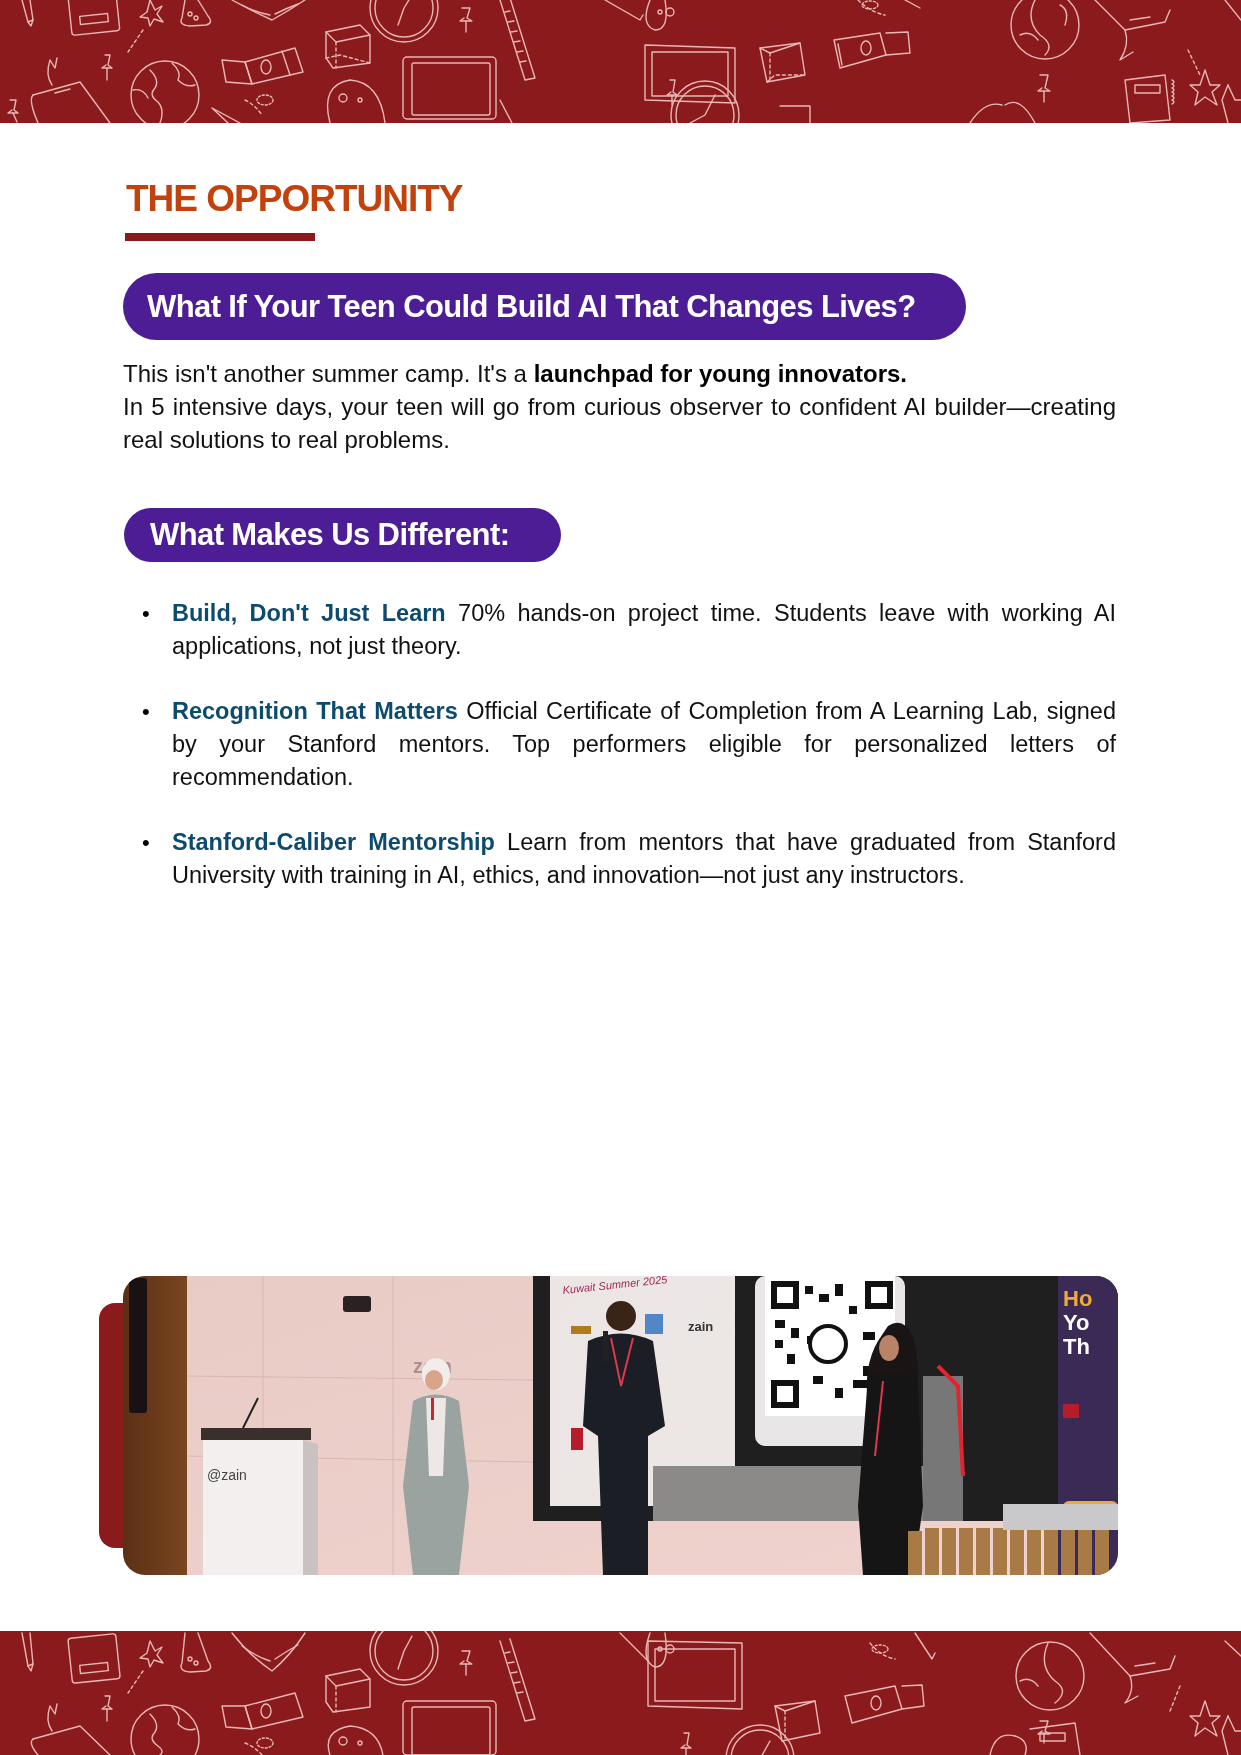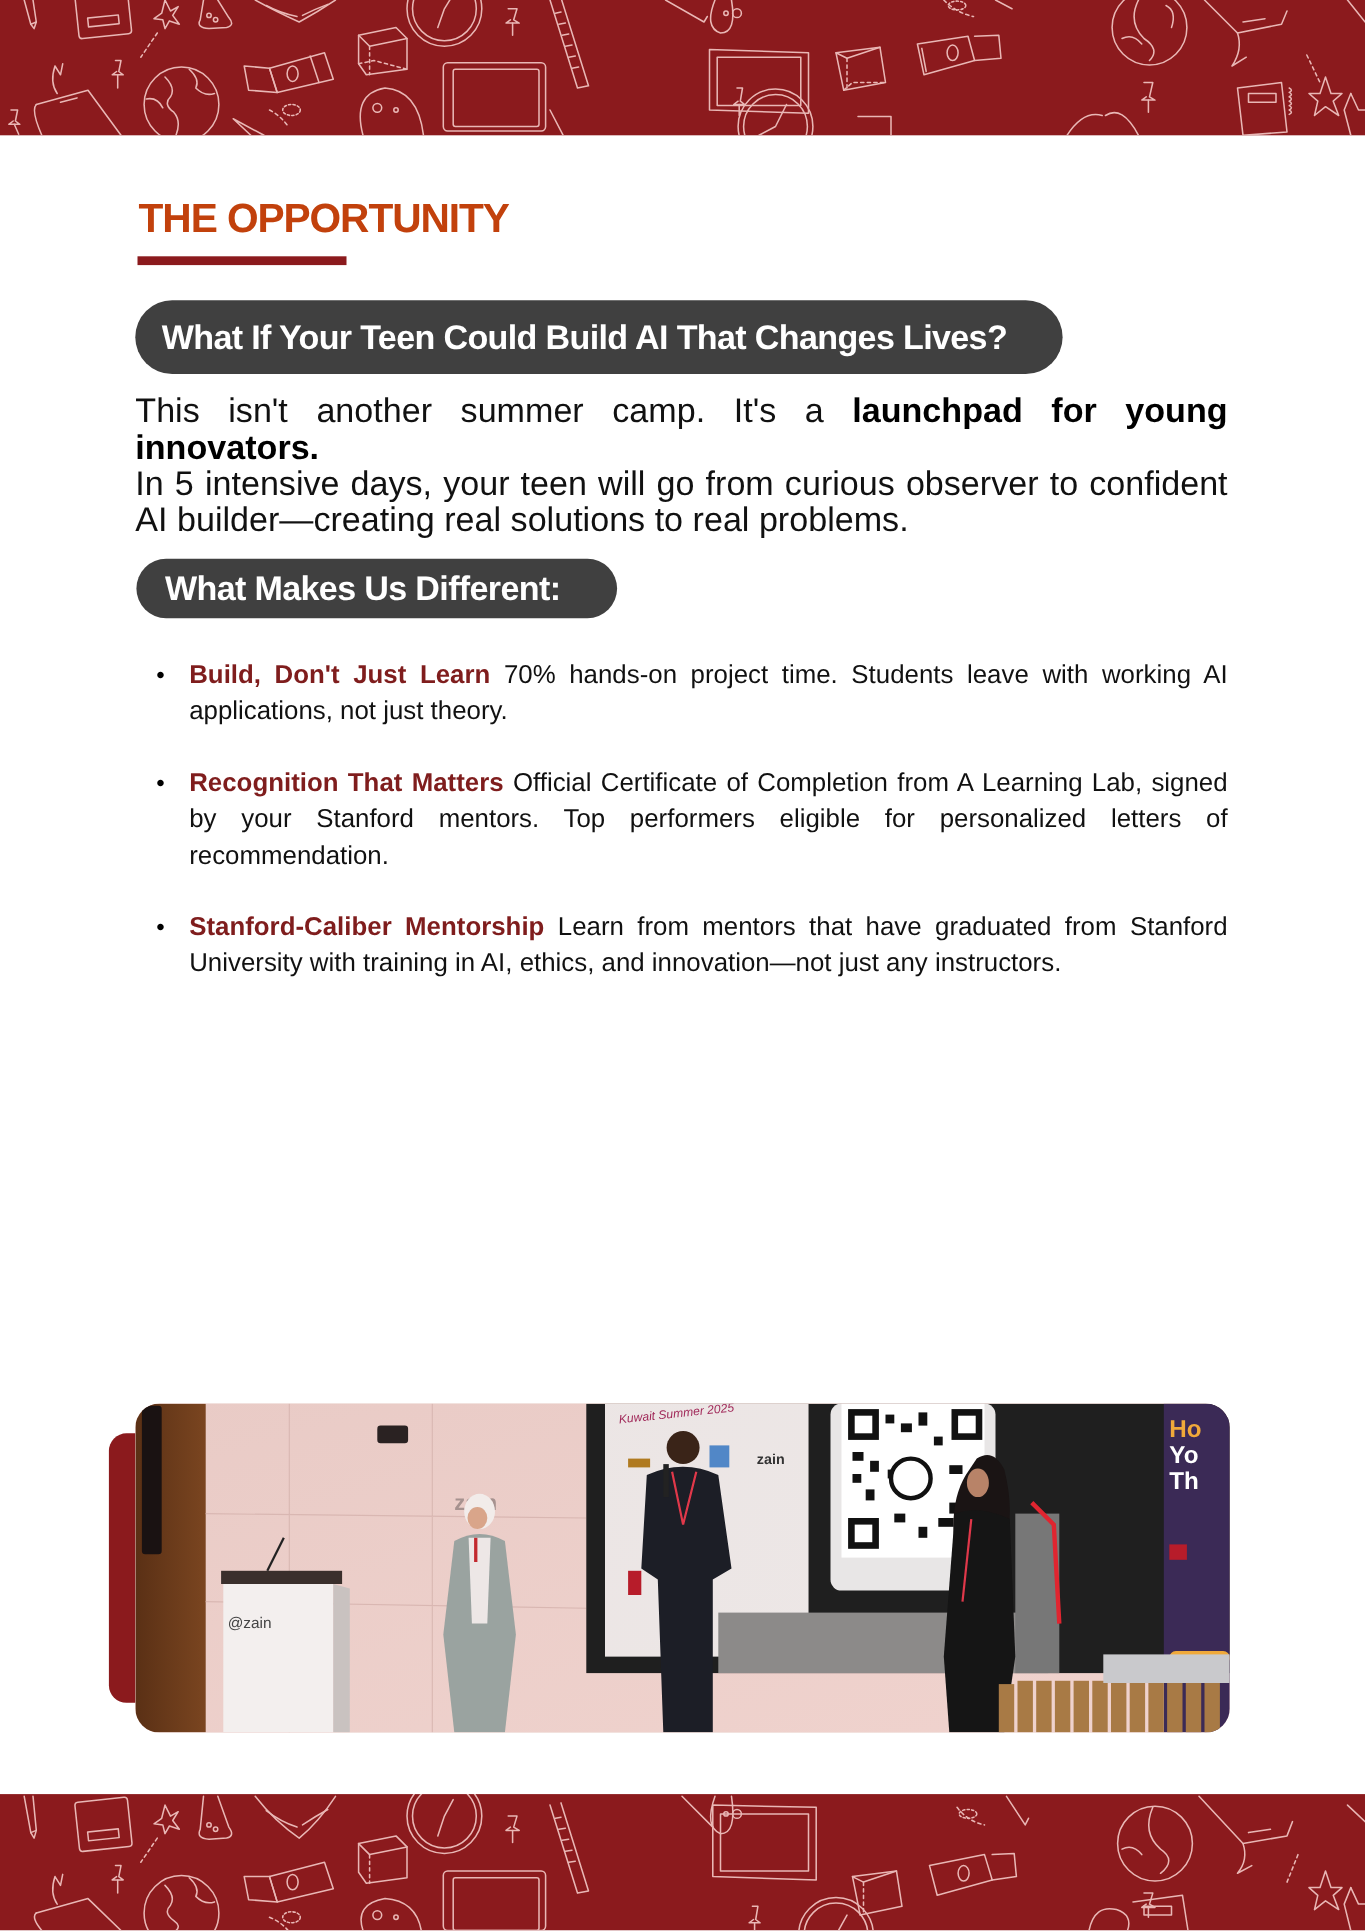--- a/index.html
+++ b/index.html
@@ -7,31 +7,31 @@
   body { position: relative; font-family: "Liberation Sans", "DejaVu Sans", sans-serif; color: #111; }
 
   .banner { position: absolute; left: 0; width: 1241px; background: #8b1a1d; overflow: hidden; }
   .banner.top { top: 0; height: 123px; }
   .banner.bottom { top: 1631px; height: 124px; }
   .banner svg { position: absolute; left: 0; top: 0; width: 1241px; height: 100%; }
 
   .section-title { position: absolute; left: 126px; top: 178px; font-size: 37px; font-weight: 700; letter-spacing: -1px; color: #c2410c; }
   .title-underline { position: absolute; left: 125px; top: 233px; width: 190px; height: 8px; background: #8b1a1d; }
 
-  .pill { position: absolute; background: #404040; color: #fff; border-radius: 34px; font-weight: 700; display: flex; align-items: center; letter-spacing: -0.6px; }
+  .pill { position: absolute; background: #4c1d95; color: #fff; border-radius: 34px; font-weight: 700; display: flex; align-items: center; letter-spacing: -0.6px; }
   .pill.one { left: 123px; top: 273px; width: 843px; height: 67px; font-size: 31px; padding-left: 24px; }
   .pill.two { left: 124px; top: 508px; width: 437px; height: 54px; font-size: 31px; padding-left: 26px; }
 
-  .intro { position: absolute; left: 123px; top: 357px; width: 993px; font-size: 31px; line-height: 33px; color: #111; text-align: justify; }
+  .intro { position: absolute; left: 123px; top: 357px; width: 993px; font-size: 24px; line-height: 33px; color: #111; text-align: justify; }
   .intro b { font-weight: 700; color: #000; }
 
   .features { position: absolute; left: 123px; top: 597px; width: 993px; list-style: none; }
   .features li { position: relative; padding-left: 49px; font-size: 23.5px; line-height: 33px; text-align: justify; margin-bottom: 32px; color: #111; }
   .features li::before { content: "\2022"; position: absolute; left: 19px; top: 0; font-size: 22px; color: #000; }
-  .features li b { font-weight: 700; color: #7f1d1d; }
+  .features li b { font-weight: 700; color: #0c4a6e; }
 
   .photo-accent { position: absolute; left: 99px; top: 1303px; width: 60px; height: 245px; background: #8b1a1d; border-radius: 16px 0 0 16px; }
   .photo { position: absolute; left: 123px; top: 1276px; width: 995px; height: 299px; border-radius: 22px; overflow: hidden; background: #e8c9c4; }
   .photo svg { width: 100%; height: 100%; display: block; }
 </style>
 </head>
 <body>
 
 <div class="banner top">
   <svg viewBox="0 0 1241 123" preserveAspectRatio="none" fill="none" stroke="#e9b7b5" stroke-width="1.4" stroke-linecap="round" stroke-linejoin="round">

